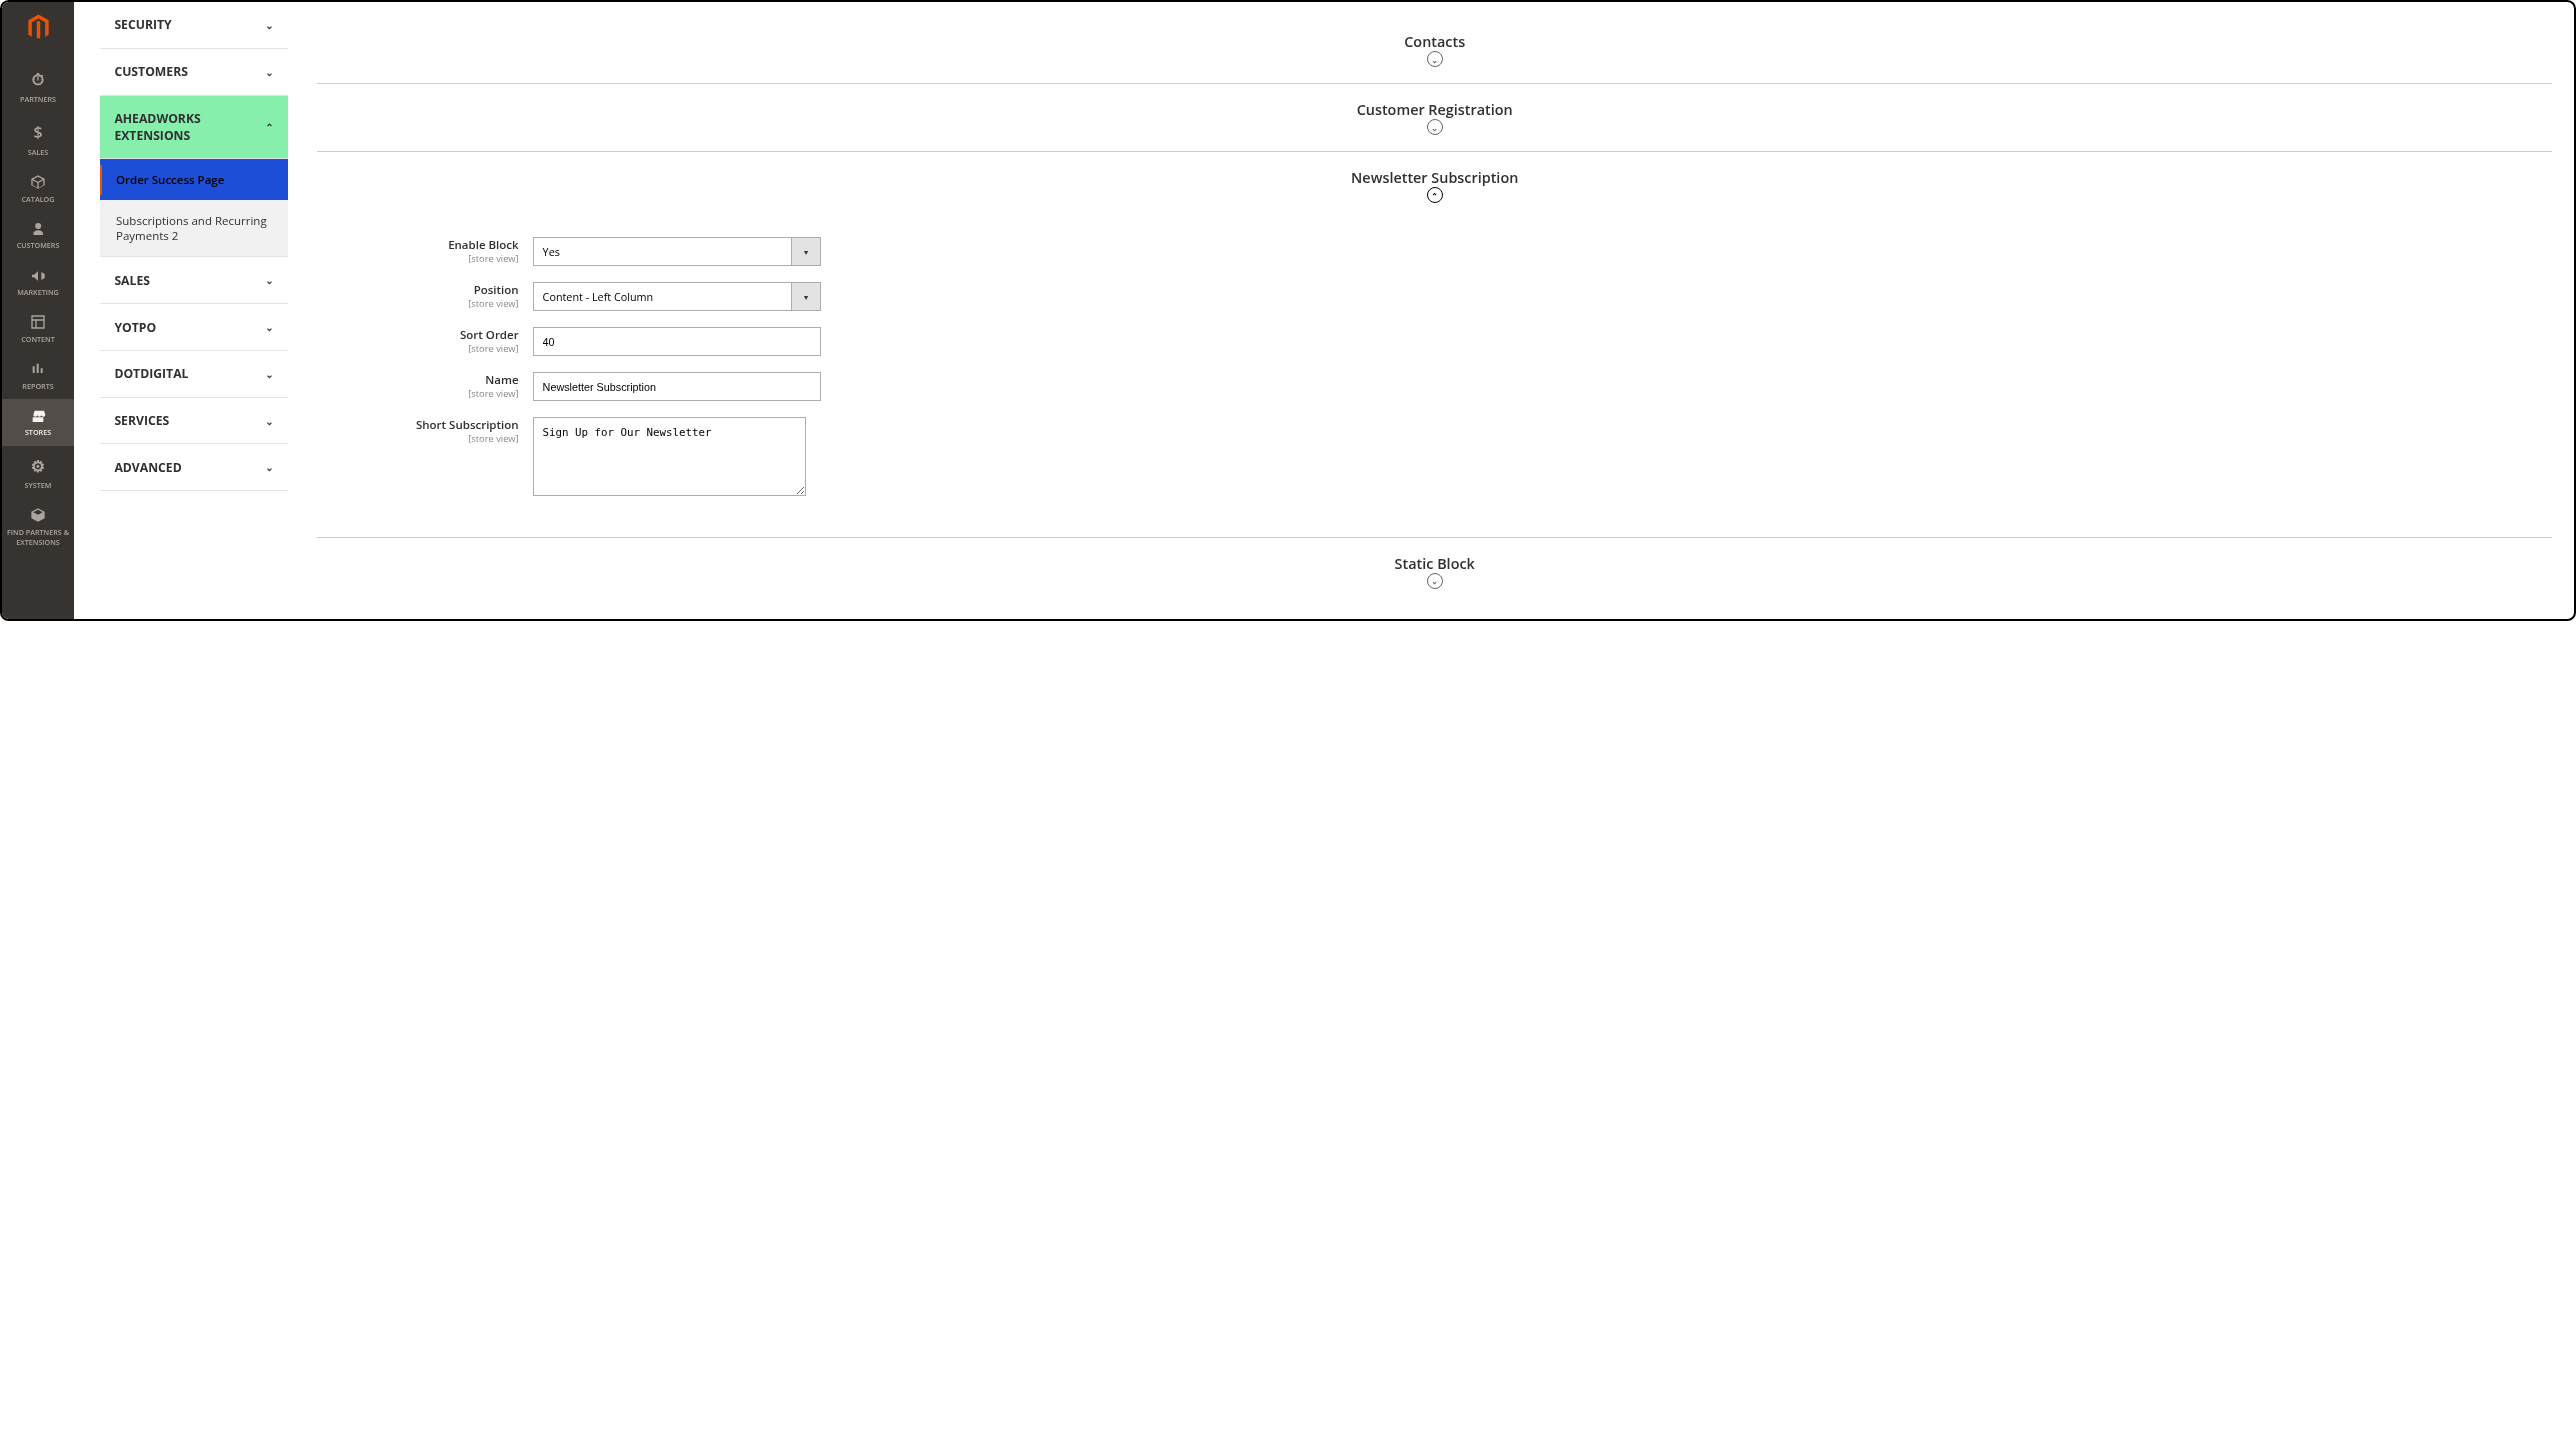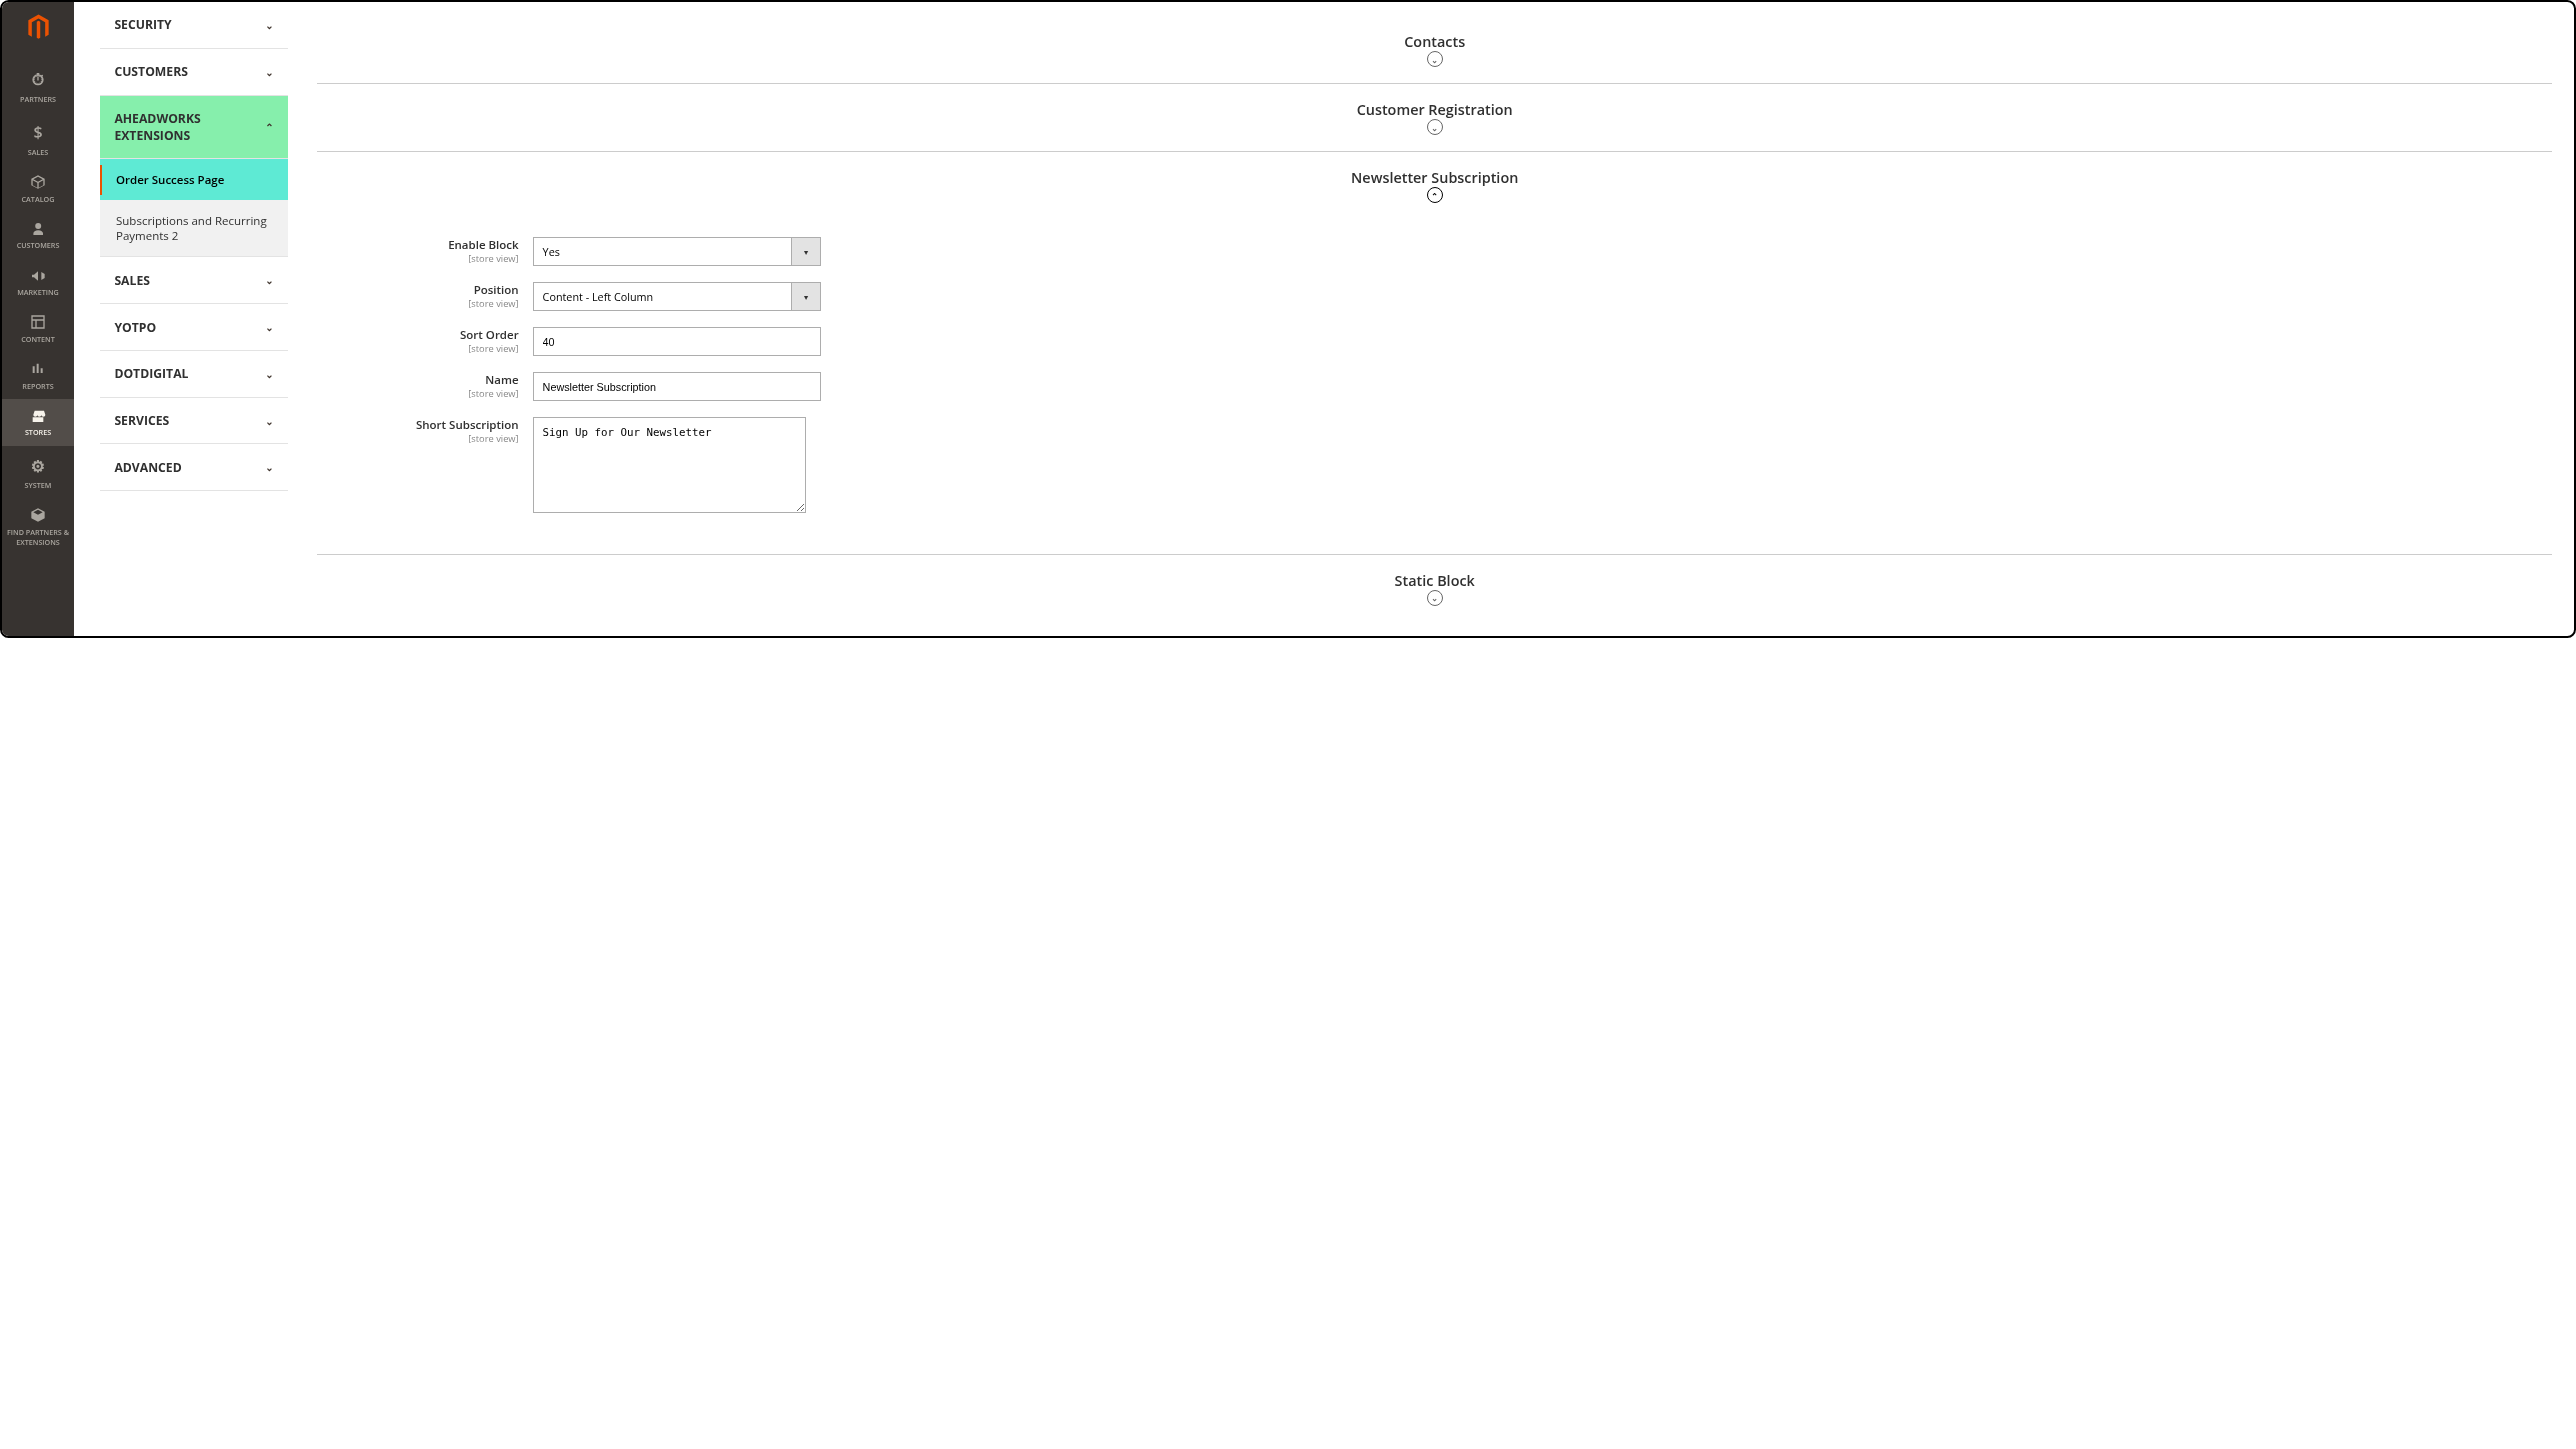--- a/index.html
+++ b/index.html
@@ -24,42 +24,42 @@
 .content-body { display: flex; flex: 1; }
 
 
 .config-sidebar { width: 214px; background: #fff; padding: 0 0 0 26px; }
 .config-section { border-bottom: 0.7px solid #e3e3e3; }
 .config-section-header { display: flex; justify-content: space-between; align-items: center; padding: 14.4px 14.4px 14.4px 14.4px; font-size: 12.2px; font-weight: 700; color: #303030; cursor: pointer; text-transform: uppercase; }
 .config-section.expanded .config-section-header { background: #86efac; border-bottom: 0.7px solid #e3e3e3; }
 .config-section-items { background: #f1f1f1; }
 .config-section-item { padding: 13px 14.4px 13px 16px; color: #303030; font-size: 11.5px; cursor: pointer; }
 .config-section-item.active::before { content: ""; position: absolute; left: 0; top: 5.8px; bottom: 5.8px; width: 2.2px; background: #eb5202; }
-.config-section-item.active { font-weight: 600; color: #000; position: relative; border-left: none; background: #5eead4; }
+.config-section-item.active { font-weight: 600; color: #000; position: relative; border-left: none; background: #1d4ed8; }
 .config-section-item-wrapper { position: relative; }
 .chevron { font-size: 10px; color: #41362f; }
 
 
 .config-form { flex: 1; padding: 14.4px 21.6px 14.4px 29px; }
 .config-group { border-bottom: 0.7px solid #ccc; }
 .config-group-header { display: flex; justify-content: space-between; align-items: center; padding: 16px 3.6px; font-size: 14.4px; font-weight: 600; color: #303030; cursor: pointer; flex-direction: column; }
 .config-group-toggle { width: 16px; height: 16px; border: 1.1px solid #666; border-radius: 50%; display: flex; align-items: center; justify-content: center; font-size: 8px; color: #666; }
 .config-group.open .config-group-toggle { border-color: #000; color: #000; }
 .config-group-body { padding: 18px 0 21.6px 0; }
 
 .form-row { display: flex; margin-bottom: 16px; }
 .form-label { width: 216px; text-align: right; padding-right: 14.4px; }
 .form-label-main { font-size: 11.5px; font-weight: 600; color: #303030; }
 .form-label-scope { font-size: 9.3px; color: #888; display: block; }
 .form-control { width: 288px; }
 .select-wrap { display: flex; }
 .select-wrap select, .select-wrap .select-display { flex: 1; height: 29px; border: 0.7px solid #adadad; padding: 0 8.6px; font-size: 10.8px; background: #fff; display: flex; align-items: center; }
 .select-caret { width: 29px; height: 29px; border: 0.7px solid #adadad; border-left: none; background: #e3e3e3; display: flex; align-items: center; justify-content: center; color: #333; font-size: 7.2px; }
 .form-input { width: 100%; height: 29px; border: 0.7px solid #adadad; padding: 0 8.6px; font-size: 10.8px; }
-.form-textarea { width: 273px; height: 96px; border: 0.7px solid #adadad; padding: 7.2px 8.6px; font-size: 10.8px; resize: both; }
+.form-textarea { width: 273px; height: 79px; border: 0.7px solid #adadad; padding: 7.2px 8.6px; font-size: 10.8px; resize: both; }
 
 svg { display: block; }
 </style>
 </head>
 <body>
 
 <div class="app-container">
 
   <div class="nav-sidebar">
     <div class="nav-logo">

